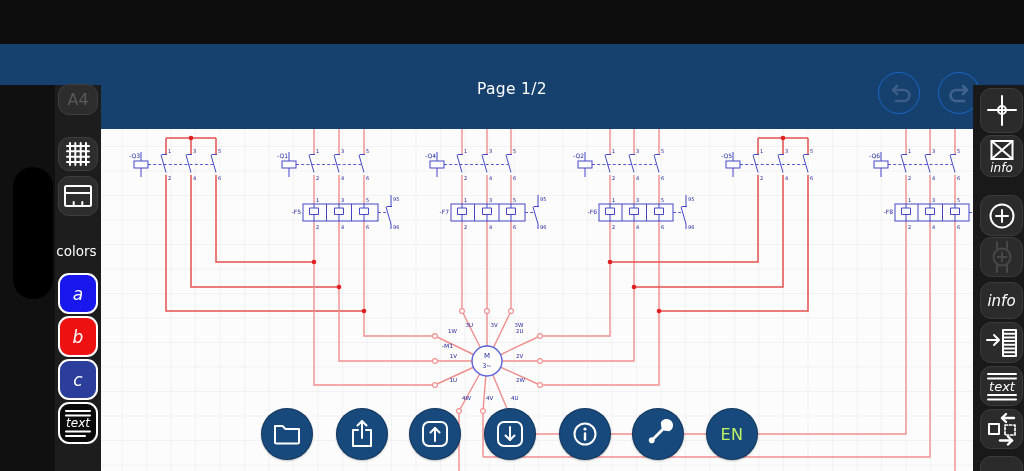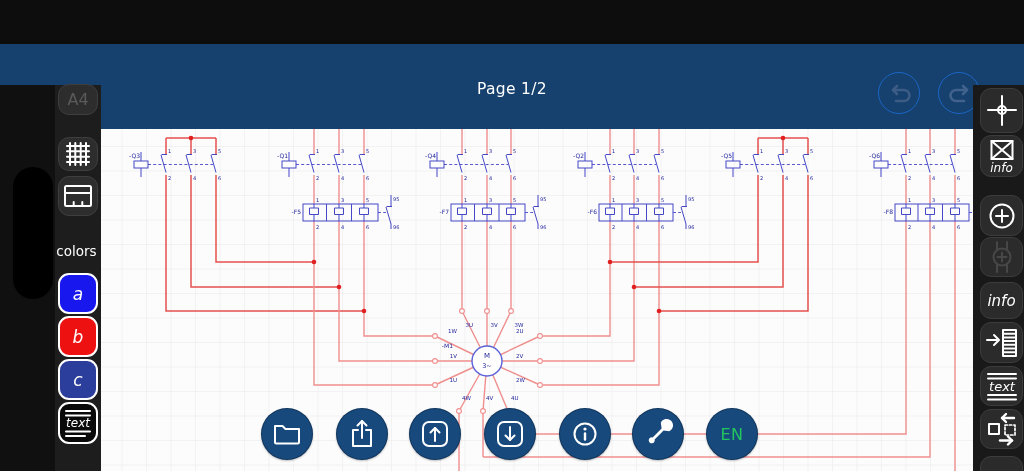--- a/index.html
+++ b/index.html
@@ -47,21 +47,21 @@
   #btn-info-right{top:197px;height:37px;font-style:italic;font-size:15px;border-radius:11px;}
   #btn-export-list{top:237px;height:41px;}
   #btn-text-right{top:281px;height:40px;}
   #btn-move{top:324px;height:40px;}
   #btn-stub{top:371px;height:30px;}
   .rlabel{font-style:italic;font-size:12px;color:#fff;line-height:11px;margin-top:1px;}
 
   
   .cbtn{position:absolute;top:408px;width:52px;height:52px;border-radius:50%;background:#17497d;
         box-shadow:inset 0 0 0 1px rgba(0,0,0,.25), 0 1px 2px rgba(0,0,0,.25);
-        display:flex;align-items:center;justify-content:center;color:#22c55e;}
+        display:flex;align-items:center;justify-content:center;color:#bef264;}
   #btn-lang{font-size:16px;letter-spacing:.5px;}
 
   .ic{stroke:#fff;stroke-width:2;fill:none;stroke-linecap:round;stroke-linejoin:round;}
   .icf{fill:#fff;stroke:none;}
 
   
   .wl{stroke:#ef8f8d;stroke-width:1.4;fill:none;}
   .wb{stroke:#e4504e;stroke-width:1.5;fill:none;}
   .bl{stroke:#4547c6;stroke-width:1;fill:none;}
   .bld{stroke:#4547c6;stroke-width:.9;fill:none;stroke-dasharray:3 2.2;}

